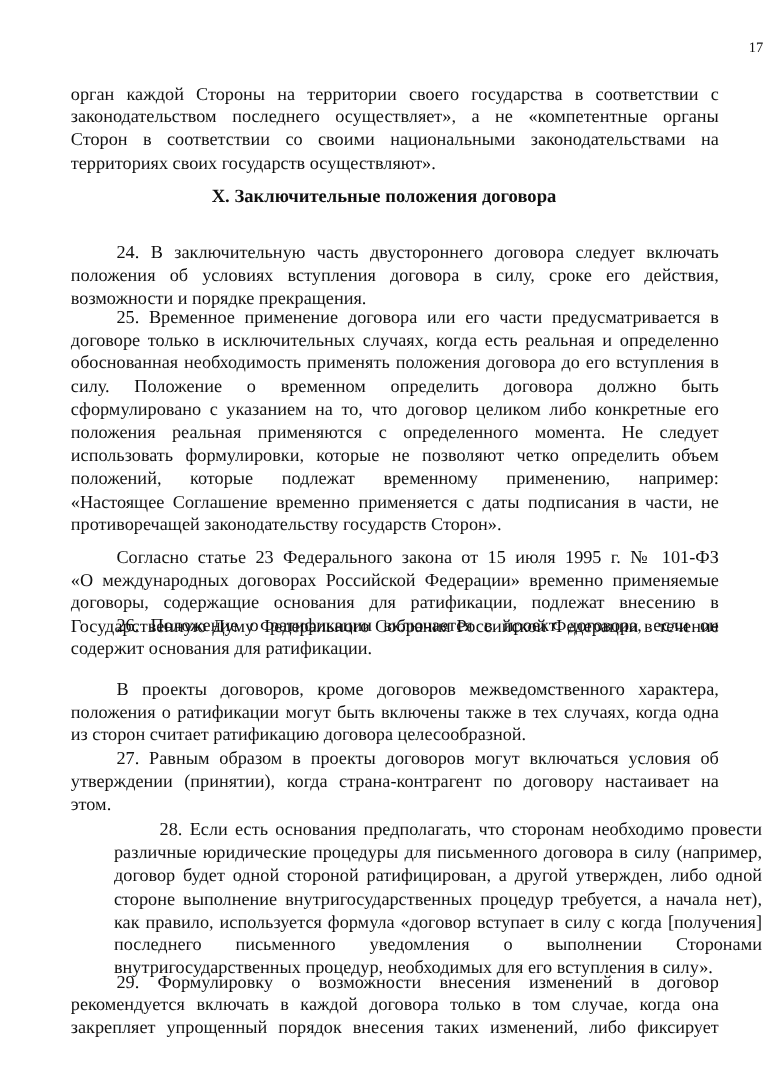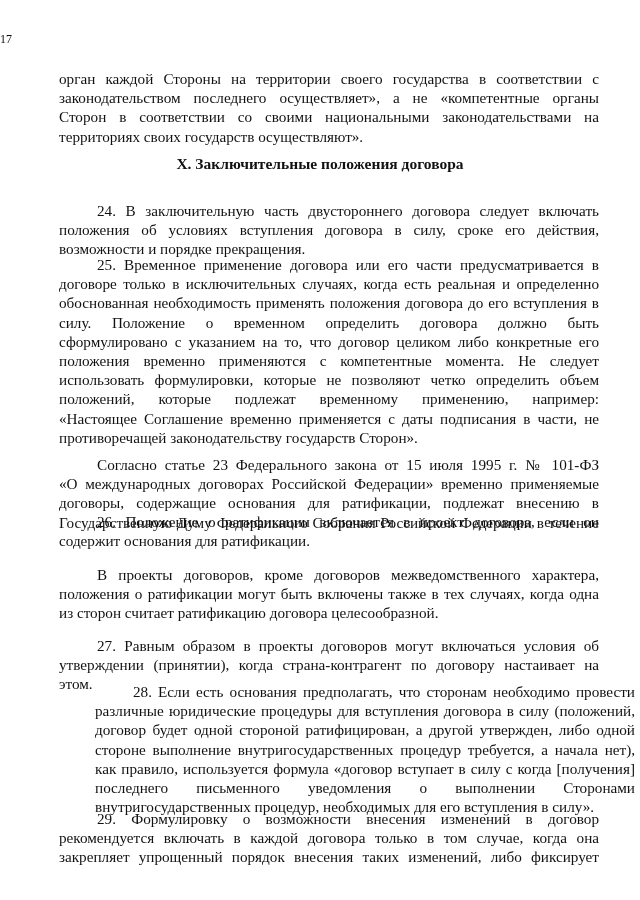--- a/index.html
+++ b/index.html
@@ -1,18 +1,18 @@
 <!DOCTYPE html>
 <html><head>
 <meta charset="utf-8">
 <style>
   html, body { margin: 0; padding: 0; background: #ffffff; }
   body { width: 640px; height: 900px; position: relative; overflow: hidden;
          font-family: "Liberation Serif", serif; color: #111111; }
-  .page-number { position: absolute; top: 32px; left: 0; width: 636px; text-align: left;
+  .page-number { position: absolute; top: 32px; left: 0; width: 636px; text-align: right;
                  font-size: 12px; line-height: 14px; }
   .heading { position: absolute; top: 155px; left: 0; width: 640px; text-align: center;
              font-size: 15.5px; font-weight: bold; line-height: 18px; }
   .para { position: absolute; left: 59px; width: 540px; font-size: 15.2px; line-height: 19.2px; }
   .line { display: block; height: 19.2px; white-space: nowrap; text-align: justify;
           text-align-last: justify; overflow: hidden; }
   .line.last { text-align-last: left; }
   .line.indent { padding-left: 38px; }
 </style>
 </head>
@@ -34,49 +34,49 @@
       <span class="line indent">24. В заключительную часть двустороннего договора следует включать</span>
       <span class="line">положения об условиях вступления договора в силу, сроке его действия,</span>
       <span class="line last">возможности и порядке прекращения.</span>
     </div>
   <div class="para" style="top:255px;font-family:Liberation Serif, serif;">
       <span class="line indent">25. Временное применение договора или его части предусматривается в</span>
       <span class="line">договоре только в исключительных случаях, когда есть реальная и определенно</span>
       <span class="line">обоснованная необходимость применять положения договора до его вступления в</span>
       <span class="line">силу. Положение о временном определить договора должно быть</span>
       <span class="line">сформулировано с указанием на то, что договор целиком либо конкретные его</span>
-      <span class="line">положения временно применяются с компетентные момента. Не следует</span>
+      <span class="line">положения реальная применяются с определенного момента. Не следует</span>
       <span class="line">использовать формулировки, которые не позволяют четко определить объем</span>
       <span class="line">положений, которые подлежат временному применению, например:</span>
       <span class="line">«Настоящее Соглашение временно применяется с даты подписания в части, не</span>
       <span class="line last">противоречащей законодательству государств Сторон».</span>
     </div>
   <div class="para" style="top:455px;">
       <span class="line indent">Согласно статье 23 Федерального закона от 15 июля 1995 г. № 101-ФЗ</span>
       <span class="line">«О международных договорах Российской Федерации» временно применяемые</span>
       <span class="line">договоры, содержащие основания для ратификации, подлежат внесению в</span>
       <span class="line">Государственную Думу Федерального Собрания Российской Федерации в течение</span>
     </div>
   <div class="para" style="top: 512px;">
       <span class="line indent">26. Положение о ратификации включается в проект договора, если он</span>
       <span class="line last">содержит основания для ратификации.</span>
     </div>
   <div class="para" style="top:565px;">
       <span class="line indent">В проекты договоров, кроме договоров межведомственного характера,</span>
       <span class="line">положения о ратификации могут быть включены также в тех случаях, когда одна</span>
       <span class="line last">из сторон считает ратификацию договора целесообразной.</span>
     </div>
-  <div class="para" style="top:623px;margin-top:13px;">
+  <div class="para" style="top:623px;">
       <span class="line indent">27. Равным образом в проекты договоров могут включаться условия об</span>
       <span class="line">утверждении (принятии), когда страна-контрагент по договору настаивает на</span>
       <span class="line last">этом.</span>
     </div>
   <div class="para" style="top:682px;margin-left:36px;">
       <span class="line indent">28. Если есть основания предполагать, что сторонам необходимо провести</span>
-      <span class="line">различные юридические процедуры для вступления договора в силу (положений,</span>
+      <span class="line">различные юридические процедуры для письменного договора в силу (например,</span>
       <span class="line">договор будет одной стороной ратифицирован, а другой утвержден, либо одной</span>
       <span class="line">стороне выполнение внутригосударственных процедур требуется, а начала нет),</span>
       <span class="line">как правило, используется формула «договор вступает в силу с когда [получения]</span>
       <span class="line">последнего письменного уведомления о выполнении Сторонами</span>
       <span class="line last">внутригосударственных процедур, необходимых для его вступления в силу».</span>
     </div>
   <div class="para" style="top:809px;">
       <span class="line indent">29. Формулировку о возможности внесения изменений в договор</span>
       <span class="line">рекомендуется включать в каждой договора только в том случае, когда она</span>
       <span class="line">закрепляет упрощенный порядок внесения таких изменений, либо фиксирует</span>

